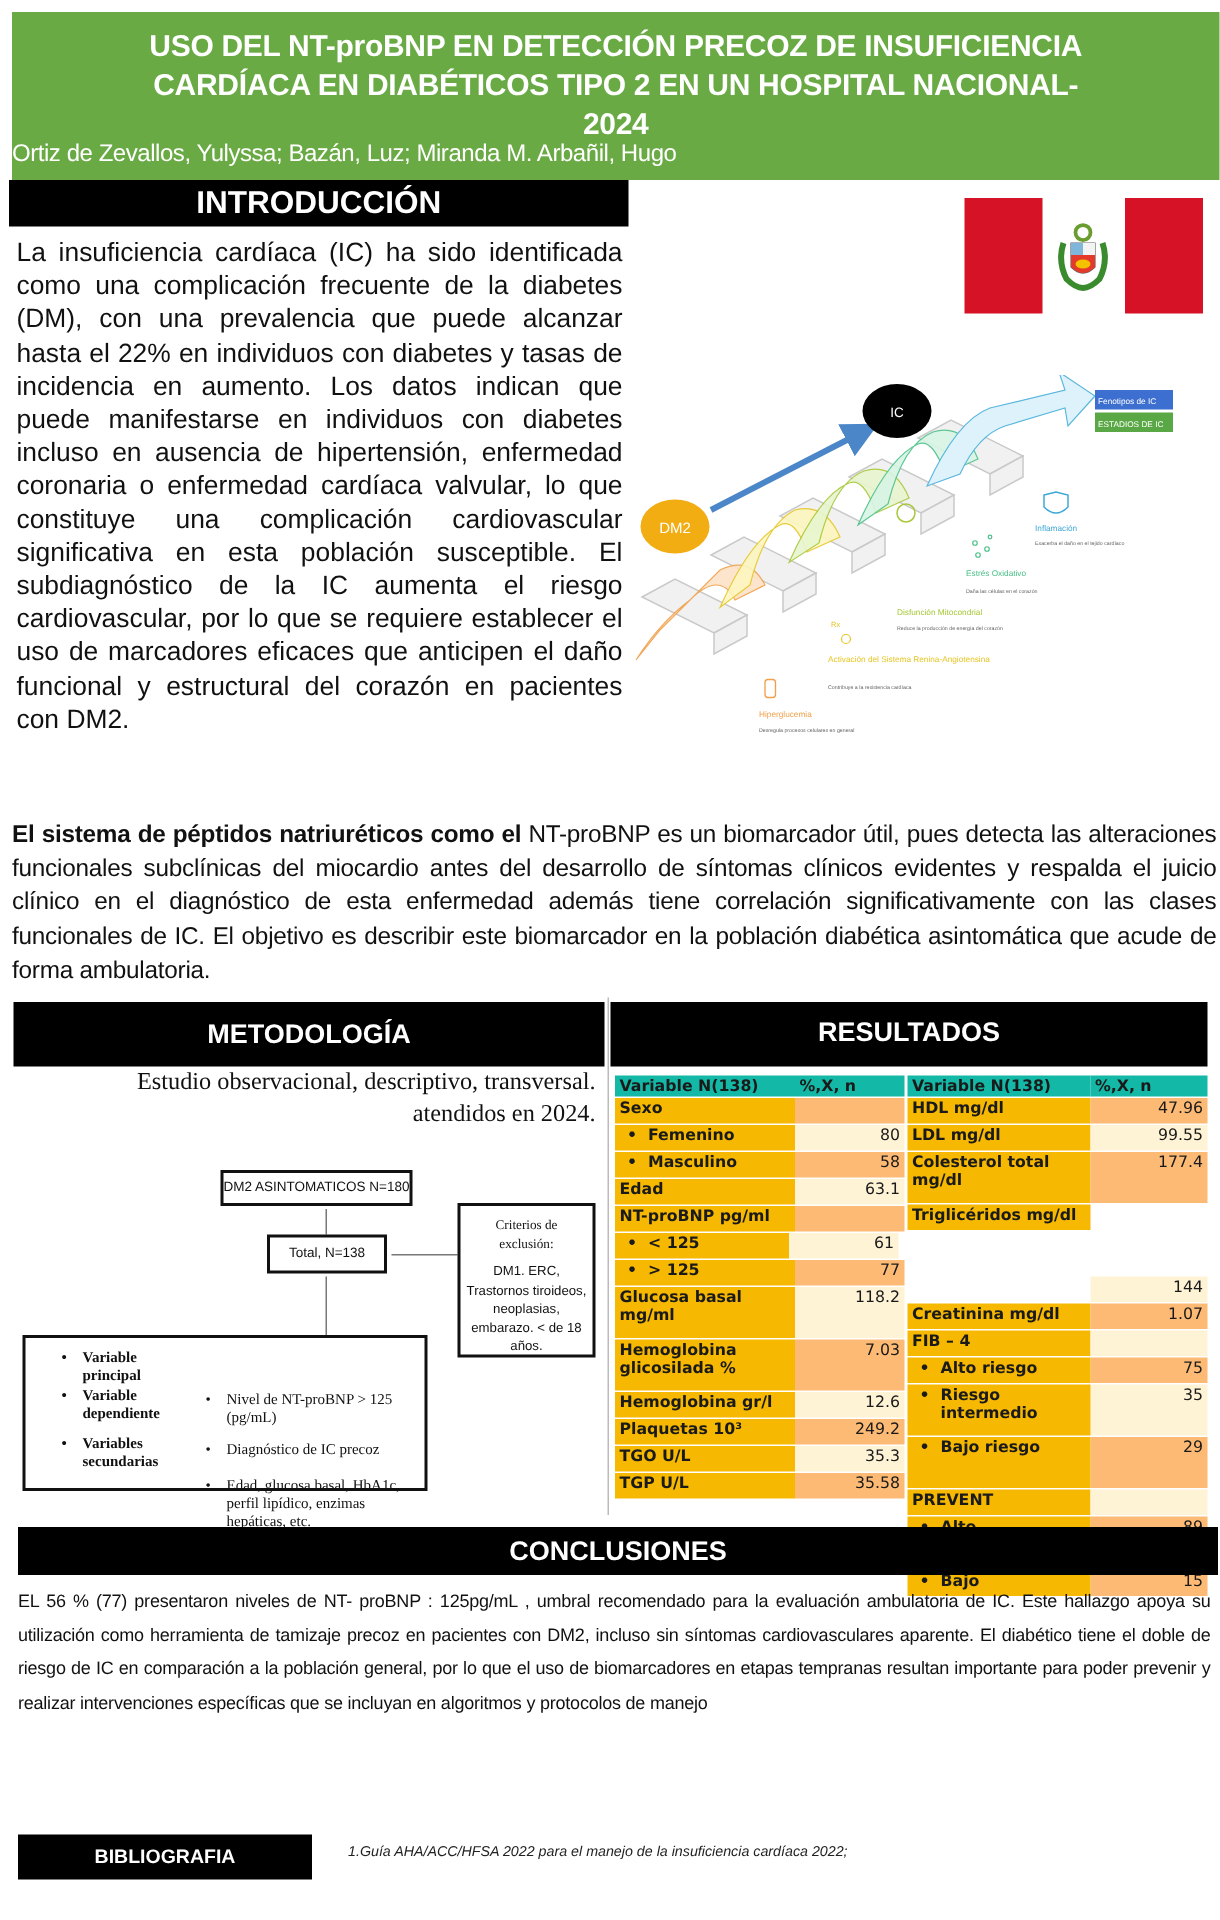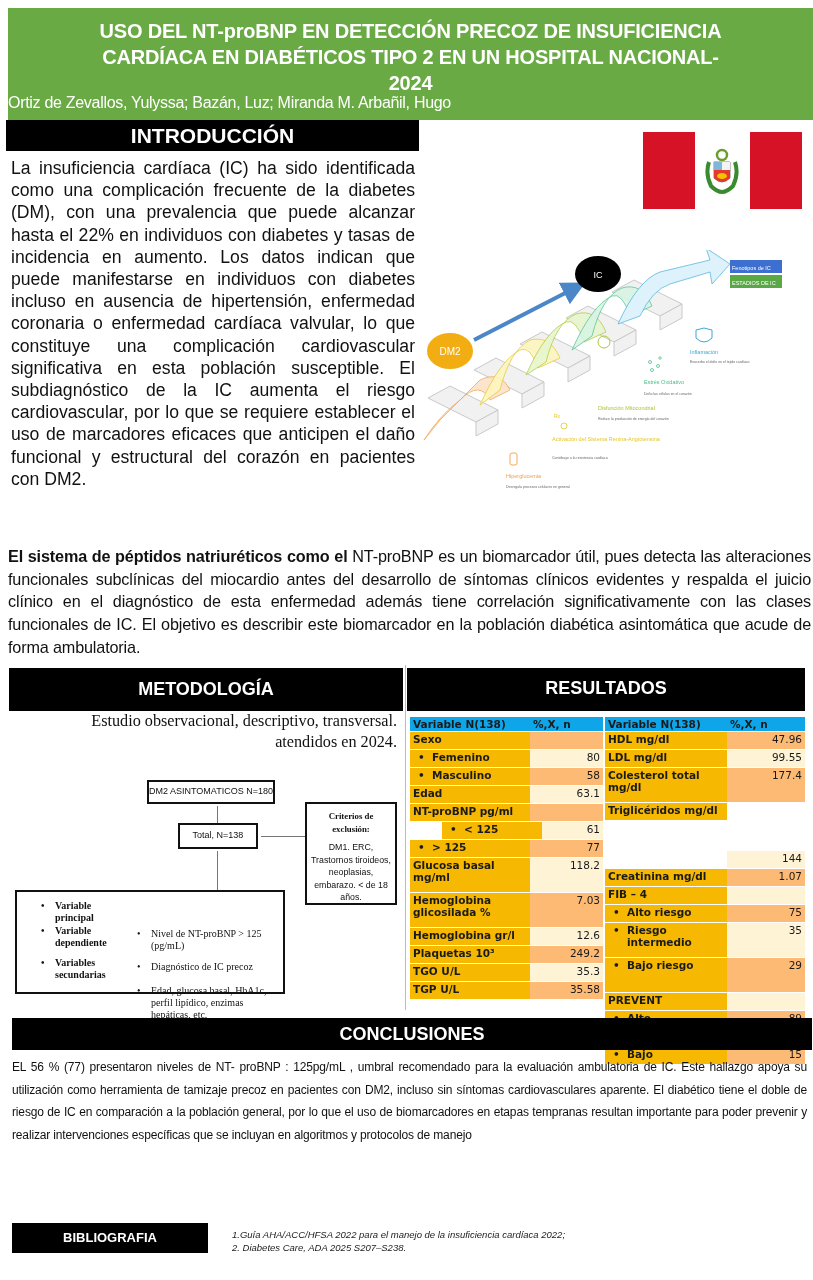--- a/index.html
+++ b/index.html
@@ -47,21 +47,21 @@
   .vars-col li::before { content: "•"; position: absolute; left: 2px; }
 
   
   #res-bar { left: 407px; top: 668px; width: 398px; height: 43px; font-size: 18px; line-height: 40px; }
   #res-line { left: 405px; top: 665px; width: 1px; height: 345px; background: #bbb; }
   .rtable { position: absolute; font-family: "DejaVu Sans", sans-serif; font-size: 10.5px; font-weight: bold; }
   .rrow { display: flex; border-bottom: 1px solid #fff; }
   .rc1 { background: #f6b800; color: #1a1a1a; padding: 1px 3px; }
   .rc2 { background: #fdba74; color: #1a1a1a; padding: 1px 3px; text-align: right; font-weight: normal; }
   .rc2.alt { background: #fff3d6; }
-  .rhead .rc1, .rhead .rc2 { background: #0ea5e9; text-align: left; font-weight: bold; }
+  .rhead .rc1, .rhead .rc2 { background: #14b8a6; text-align: left; font-weight: bold; }
   .bul { padding-left: 22px; position: relative; }
   .bul::before { content: "•"; position: absolute; left: 8px; }
 
   
   #conc-bar { left: 12px; top: 1018px; width: 800px; height: 32px; font-size: 18px; line-height: 32px; }
   #conc-text { left: 12px; top: 1056px; width: 795px; font-size: 12px; line-height: 22.5px; text-align: justify; letter-spacing: -0.15px; }
 
   #bib-bar { left: 12px; top: 1223px; width: 196px; height: 30px; font-size: 13px; line-height: 30px; }
   #bib-text { left: 232px; top: 1228px; font-size: 9.5px; line-height: 13px; font-style: italic; color: #222; }
 </style>
@@ -177,21 +177,21 @@
   <div>atendidos en 2024.</div>
 </div>
 
 <div class="fline" style="left:217px;top:806px;width:1px;height:18px;"></div>
 <div class="fline" style="left:261px;top:836px;width:45px;height:1px;"></div>
 <div class="fline" style="left:217px;top:851px;width:1px;height:40px;"></div>
 
 <div id="fb-top" class="fbox">DM2 ASINTOMATICOS N=180</div>
 <div id="fb-total" class="fbox">Total, N=138</div>
 <div id="fb-excl" class="fbox">
-  <div style="font-weight:bold;font-family:'Liberation Serif',serif;padding:0 10px;">Criterios de exclusión:</div>
+  <div style="font-weight:normal;font-family:'Liberation Serif',serif;padding:0 10px;">Criterios de exclusión:</div>
   <div style="margin-top:6px;padding:0 3px;">DM1. ERC, Trastornos tiroideos, neoplasias, embarazo. &lt; de 18 años.</div>
 </div>
 <div id="fb-vars" class="fbox">
   <div class="vars-col" style="left:22px;top:8px;width:90px;font-weight:bold;">
     <ul>
       <li style="height:25px;">Variable principal</li>
       <li style="height:32px;">Variable dependiente</li>
       <li>Variables secundarias</li>
     </ul>
   </div>
@@ -227,21 +227,21 @@
       </div>
       <div class="rrow">
         <div class="rc1" style="width: 120px; height: 17px;">Edad</div>
         <div class="rc2 alt" style="width: 73px; height: 17px;">63.1</div>
       </div>
       <div class="rrow">
         <div class="rc1" style="width: 120px; height: 17px;">NT-proBNP pg/ml</div>
         <div class="rc2" style="width: 73px; height: 17px;"></div>
       </div>
       <div class="rrow">
-        <div class="rc1 bul" style="width: 116px; height: 17px; margin-left: 32px;">&lt; 125</div>
+        <div class="rc1 bul" style="width: 116px; height: 17px;">&lt; 125</div>
         <div class="rc2 alt" style="width: 73px; height: 17px;">61</div>
       </div>
       <div class="rrow">
         <div class="rc1 bul" style="width: 120px; height: 17px;">&gt; 125</div>
         <div class="rc2" style="width: 73px; height: 17px;">77</div>
       </div>
       <div class="rrow">
         <div class="rc1" style="width: 120px; height: 34px;">Glucosa basal mg/ml</div>
         <div class="rc2 alt" style="width: 73px; height: 34px;">118.2</div>
       </div>
@@ -328,14 +328,13 @@
       </div>
     </div>
 </div>
 
 <div id="conc-bar" class="abs section-bar">CONCLUSIONES</div>
 <div id="conc-text" class="abs">EL 56 % (77) presentaron niveles de NT- proBNP : 125pg/mL , umbral recomendado para la evaluación ambulatoria de IC. Este hallazgo apoya su utilización como herramienta de tamizaje precoz en pacientes con DM2, incluso sin síntomas cardiovasculares aparente. El diabético tiene el doble de riesgo de IC en comparación a la población general, por lo que el uso de biomarcadores en etapas tempranas resultan importante para poder prevenir y realizar intervenciones específicas que se incluyan en algoritmos y protocolos de manejo</div>
 
 <div id="bib-bar" class="abs section-bar">BIBLIOGRAFIA</div>
 <div id="bib-text" class="abs">
   <div>1.Guía  AHA/ACC/HFSA  2022  para el manejo  de la  insuficiencia  cardíaca 2022;</div>
-  <div>2. Diabetes Care, ADA 2025 S207–S238.</div>
 </div>
 
 </body></html>

